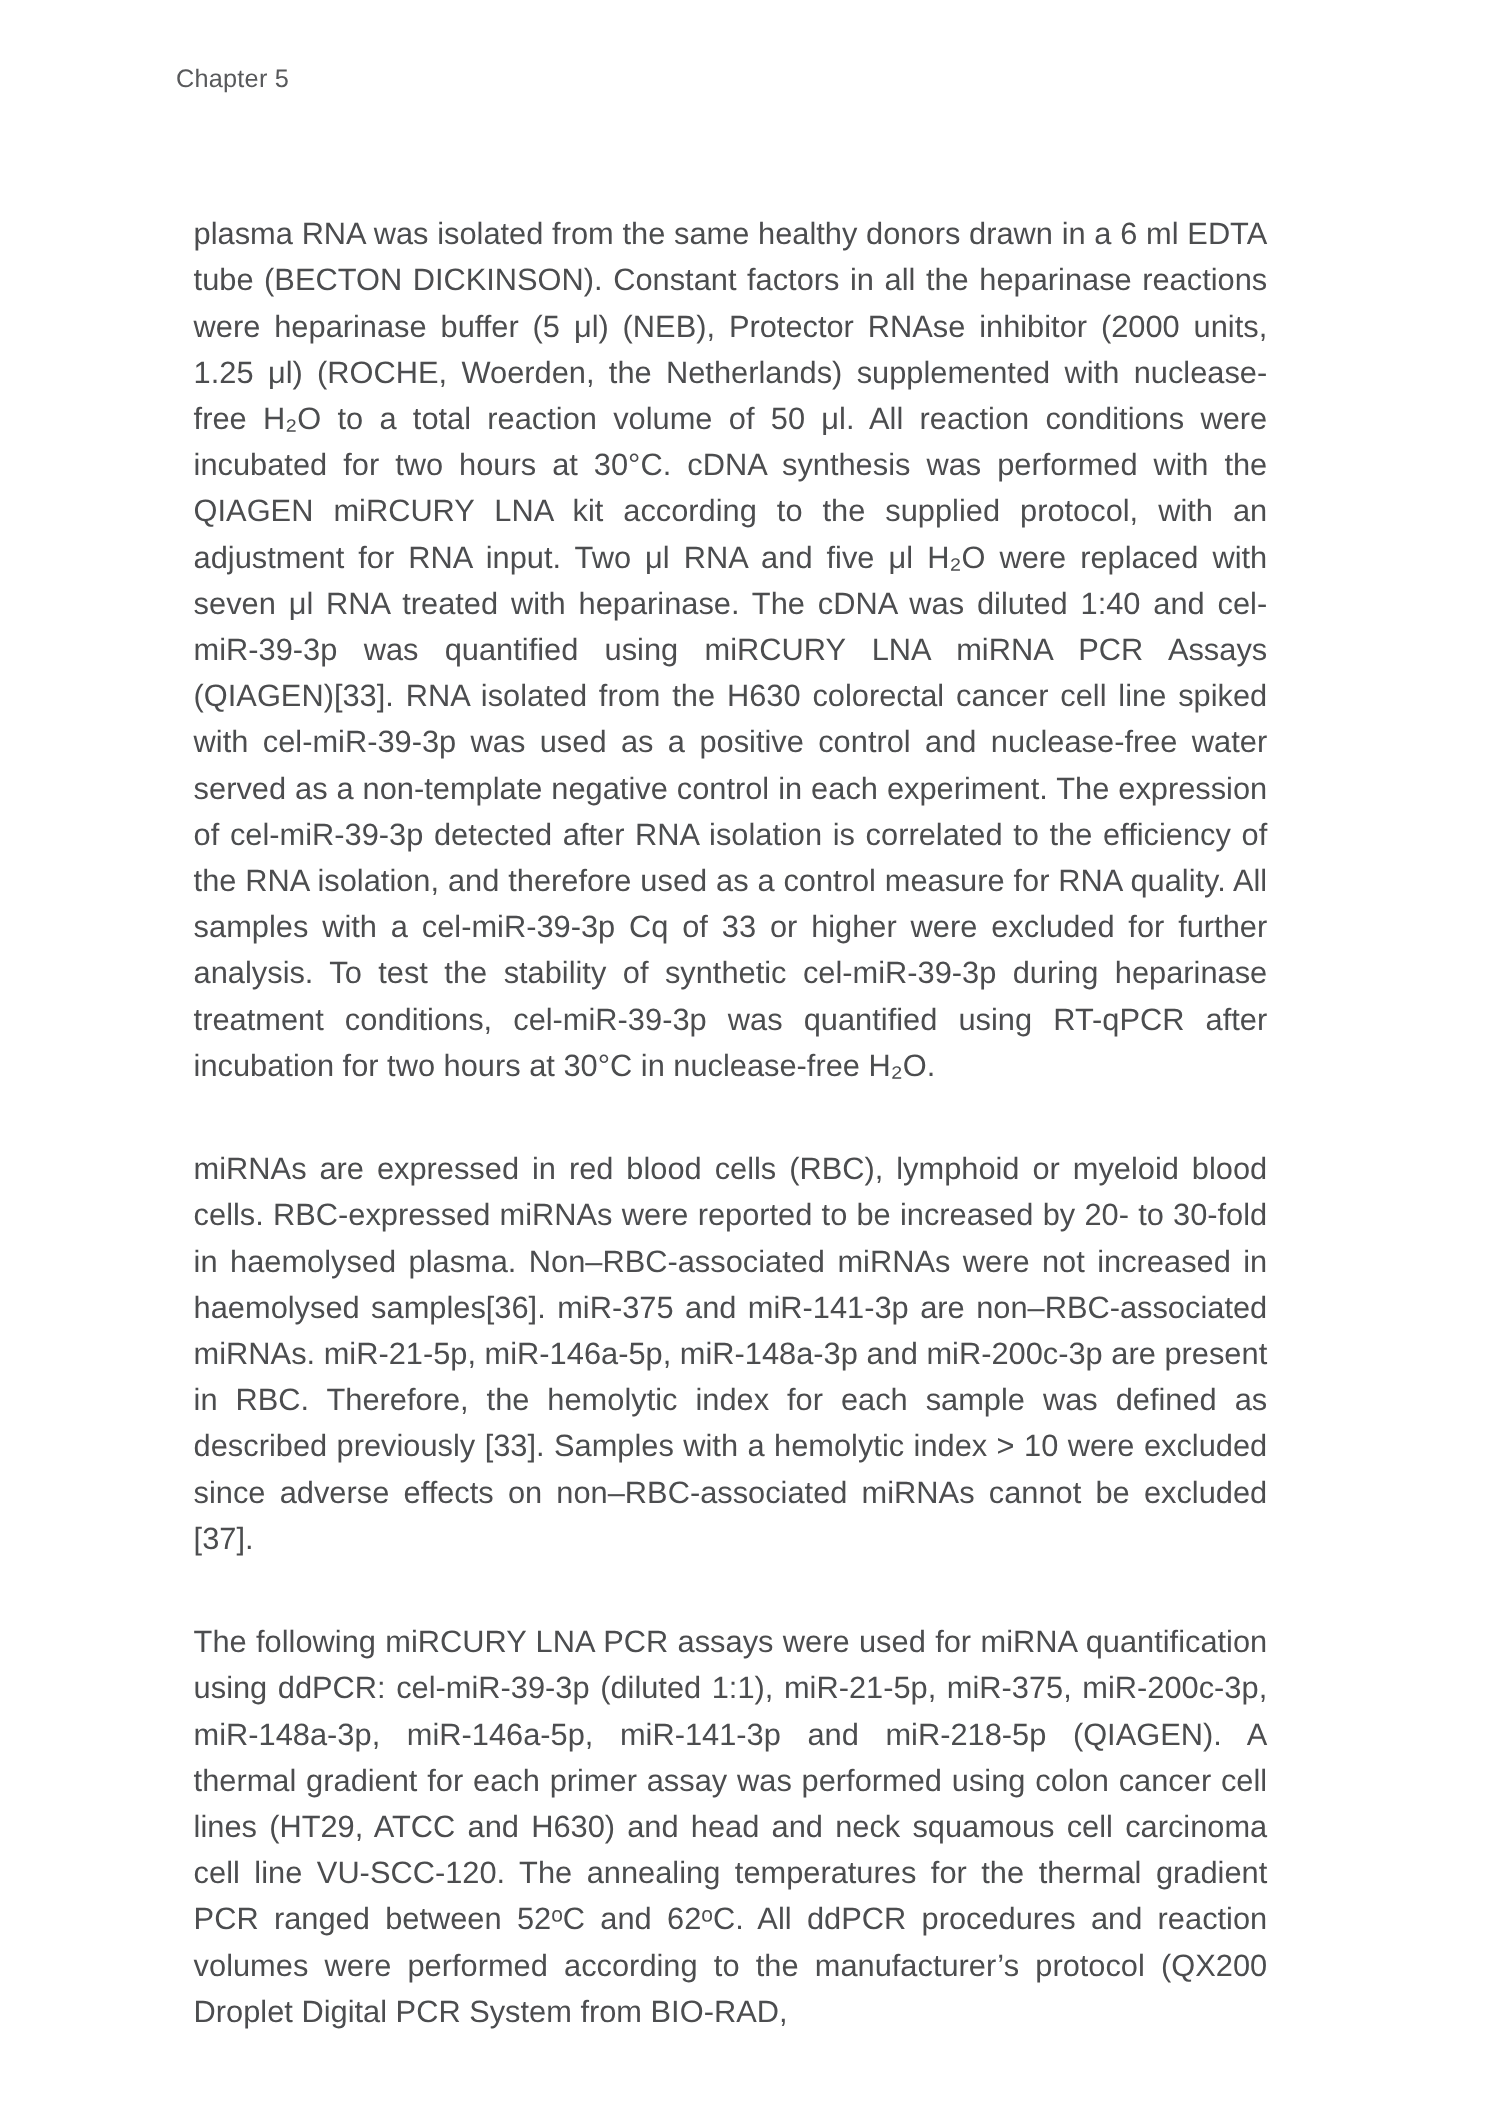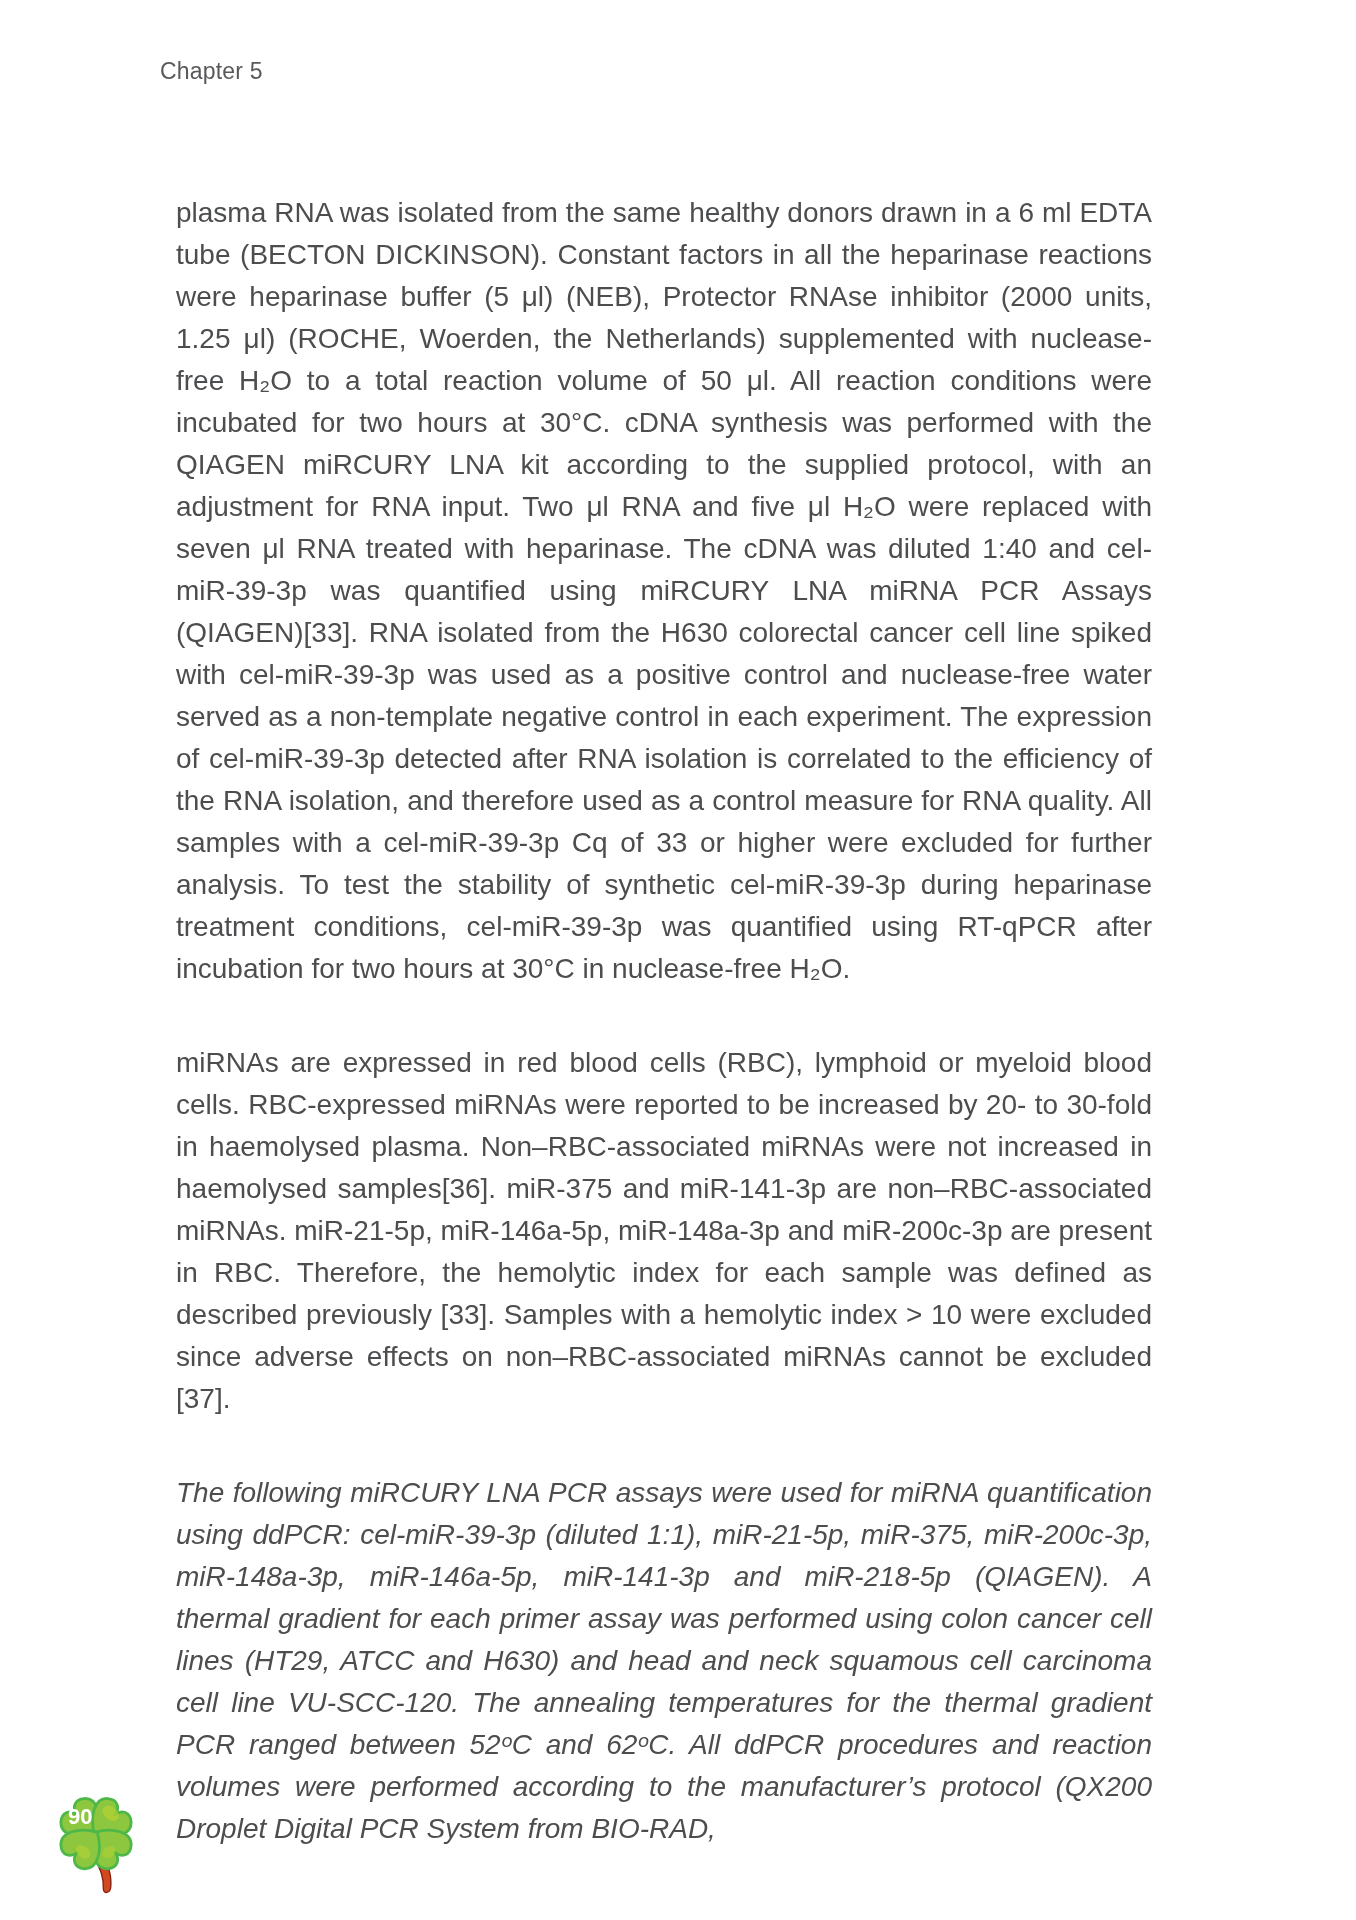--- a/index.html
+++ b/index.html
@@ -33,21 +33,20 @@
     font-size: 28px;
     font-weight: 400;
     line-height: 42px;
     text-align: justify;
   }
   .body-text p {
     margin: 0 0 52px 16px;
   }
   .body-text p:last-child {
     margin-bottom: 0;
-    font-style: italic;
   }
   .page-number-clover {
     position: absolute;
     left: 50px;
     top: 1776px;
     width: 92px;
     height: 130px;
   }
   .clover-label {
     font-family: "Liberation Sans", "DejaVu Sans", sans-serif;
@@ -61,33 +60,14 @@
 <div class="page">
 
   <div class="chapter-header">Chapter 5</div>
 
   <div class="body-text">
     <p>plasma RNA was isolated from the same healthy donors drawn in a 6 ml EDTA tube (BECTON DICKINSON). Constant factors in all the heparinase reactions were heparinase buffer (5 μl) (NEB), Protector RNAse inhibitor (2000 units, 1.25 μl) (ROCHE, Woerden, the Netherlands) supplemented with nuclease-free H₂O to a total reaction volume of 50 μl. All reaction conditions were incubated for two hours at 30°C. cDNA synthesis was performed with the QIAGEN miRCURY LNA kit according to the supplied protocol, with an adjustment for RNA input. Two μl RNA and five μl H₂O were replaced with seven μl RNA treated with heparinase. The cDNA was diluted 1:40 and cel-miR-39-3p was quantified using miRCURY LNA miRNA PCR Assays (QIAGEN)[33]. RNA isolated from the H630 colorectal cancer cell line spiked with cel-miR-39-3p was used as a positive control and nuclease-free water served as a non-template negative control in each experiment. The expression of cel-miR-39-3p detected after RNA isolation is correlated to the efficiency of the RNA isolation, and therefore used as a control measure for RNA quality. All samples with a cel-miR-39-3p Cq of 33 or higher were excluded for further analysis. To test the stability of synthetic cel-miR-39-3p during heparinase treatment conditions, cel-miR-39-3p was quantified using RT-qPCR after incubation for two hours at 30°C in nuclease-free H₂O.</p>
     <p>miRNAs are expressed in red blood cells (RBC), lymphoid or myeloid blood cells. RBC-expressed miRNAs were reported to be increased by 20- to 30-fold in haemolysed plasma. Non–RBC-associated miRNAs were not increased in haemolysed samples[36]. miR-375 and miR-141-3p are non–RBC-associated miRNAs. miR-21-5p, miR-146a-5p, miR-148a-3p and miR-200c-3p are present in RBC. Therefore, the hemolytic index for each sample was defined as described previously [33]. Samples with a hemolytic index &gt; 10 were excluded since adverse effects on non–RBC-associated miRNAs cannot be excluded [37].</p>
     <p>The following miRCURY LNA PCR assays were used for miRNA quantification using ddPCR: cel-miR-39-3p (diluted 1:1), miR-21-5p, miR-375, miR-200c-3p, miR-148a-3p, miR-146a-5p, miR-141-3p and miR-218-5p (QIAGEN). A thermal gradient for each primer assay was performed using colon cancer cell lines (HT29, ATCC and H630) and head and neck squamous cell carcinoma cell line VU-SCC-120. The annealing temperatures for the thermal gradient PCR ranged between 52ᵒC and 62ᵒC. All ddPCR procedures and reaction volumes were performed according to the manufacturer’s protocol (QX200 Droplet Digital PCR System from BIO-RAD,</p>
   </div>
 
-  <div class="page-number-clover">
-    <svg width="92" height="130" viewBox="0 0 100 140" xmlns="http://www.w3.org/2000/svg">
-
-      <path d="M48,64 C55,88 68,96 66,120 C65.5,127 58,128 58,122 C59,101 47,91 41,70 Z" stroke="#8a2012" stroke-width="1.5" fill="#cf4a1f"></path>
-
-      <g transform="translate(50,62)" stroke-linejoin="round">
-        <path transform="rotate(-45)" d="M0,2 C-18,-8 -29,-26 -18,-36 C-9.5,-43.5 -1,-38 0,-29 C1,-38 9.5,-43.5 18,-36 C29,-26 18,-8 0,2 Z" stroke="#4db848" stroke-width="3" fill="#8dc63f"></path>
-        <path transform="rotate(45)" d="M0,2 C-18,-8 -29,-26 -18,-36 C-9.5,-43.5 -1,-38 0,-29 C1,-38 9.5,-43.5 18,-36 C29,-26 18,-8 0,2 Z" stroke="#4db848" stroke-width="3" fill="#8dc63f"></path>
-        <path transform="rotate(135)" d="M0,2 C-18,-8 -29,-26 -18,-36 C-9.5,-43.5 -1,-38 0,-29 C1,-38 9.5,-43.5 18,-36 C29,-26 18,-8 0,2 Z" stroke="#4db848" stroke-width="3" fill="#8dc63f"></path>
-        <path transform="rotate(-135)" d="M0,2 C-18,-8 -29,-26 -18,-36 C-9.5,-43.5 -1,-38 0,-29 C1,-38 9.5,-43.5 18,-36 C29,-26 18,-8 0,2 Z" stroke="#4db848" stroke-width="3" fill="#8dc63f"></path>
-
-        <ellipse cx="16" cy="-22" rx="10" ry="7" transform="rotate(40 16 -22)" opacity="0.65" fill="#b8d433"></ellipse>
-        <ellipse cx="-14" cy="20" rx="9" ry="6" transform="rotate(40 -14 20)" opacity="0.6" fill="#b8d433"></ellipse>
-        <ellipse cx="14" cy="20" rx="8" ry="6" transform="rotate(-35 14 20)" opacity="0.5" fill="#b8d433"></ellipse>
-      </g>
-
-      <text class="clover-label" x="33" y="52" text-anchor="middle" fill="#ffffff">90</text>
-    </svg>
-  </div>
 
 </div>
 
 </body></html>

